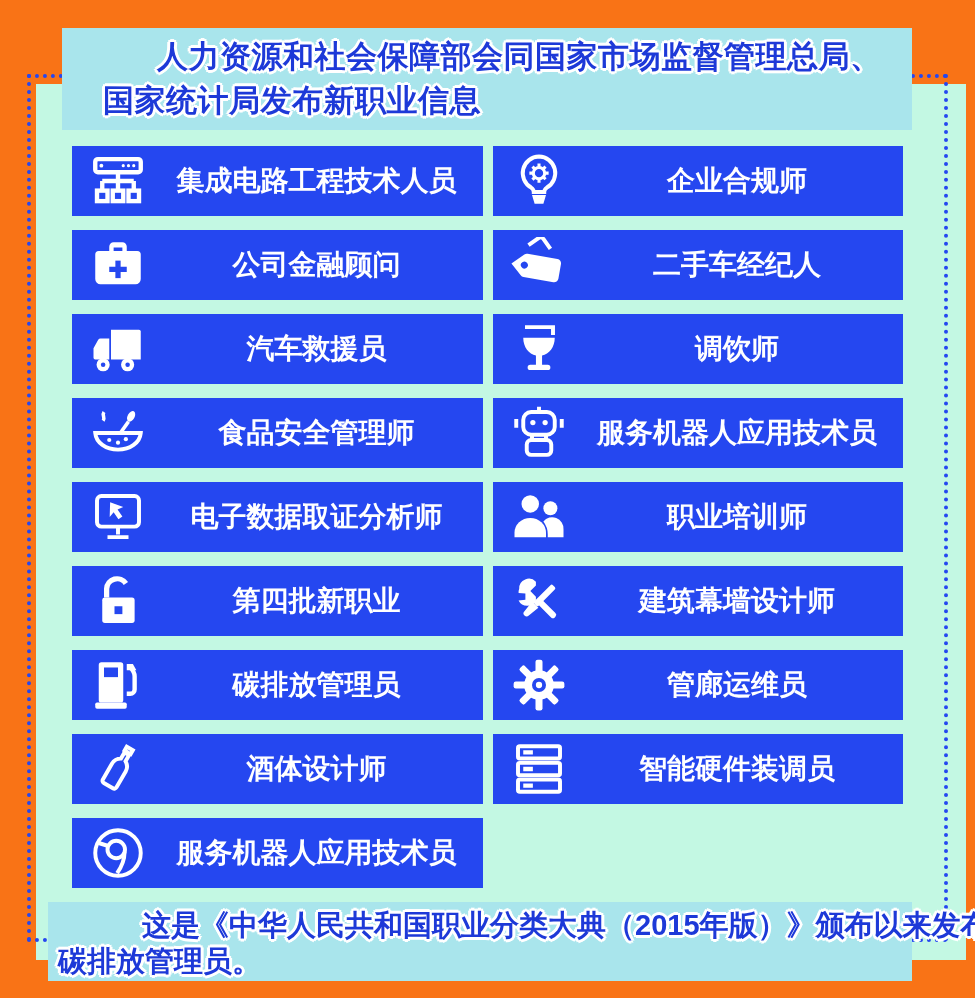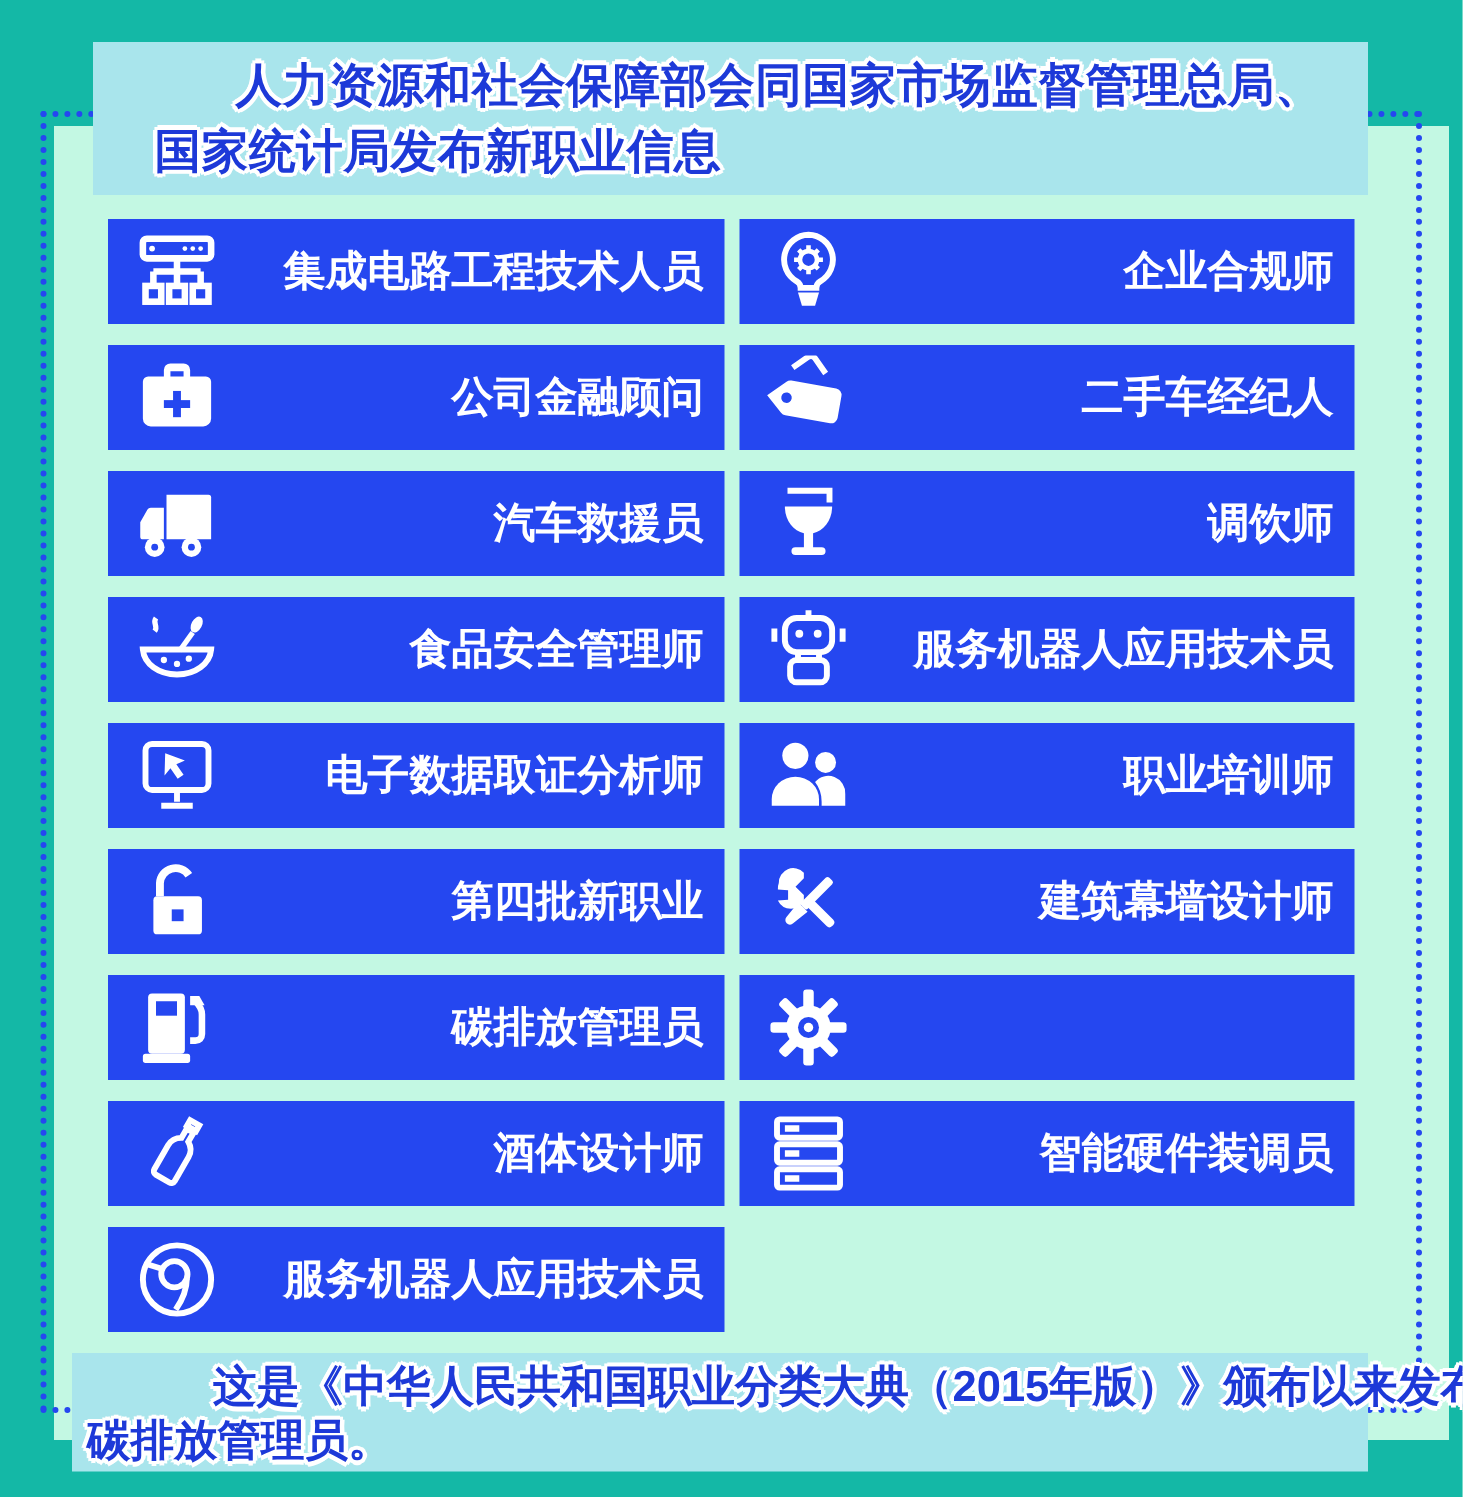--- a/index.html
+++ b/index.html
@@ -1,17 +1,17 @@
 <!DOCTYPE html>
 <html><head>
 <meta charset="utf-8">
 <style>
   * { box-sizing: border-box; margin: 0; padding: 0; }
   body { background: #ffffff; font-family: "Liberation Sans", "DejaVu Sans", sans-serif; }
-  .page { position: relative; width: 975px; height: 998px; background: #14b8a6; overflow: hidden; }
+  .page { position: relative; width: 975px; height: 998px; background: #f97316; overflow: hidden; }
 
   .mint-panel { position: absolute; left: 36px; top: 84px; width: 930px; height: 876px;
                 background: #c3f8e3; z-index: 1; }
   .dotted-frame { position: absolute; left: 27px; top: 74px; width: 921px; height: 868px;
                   border: 4px dotted #2547f0; z-index: 2; }
 
   .band { position: absolute; background: #a9e5ec; z-index: 3; }
   .header-band { left: 62px; top: 28px; width: 850px; height: 102px; padding: 7px 18px 0 41px; }
   .footer-band { left: 48px; top: 902px; width: 864px; height: 79px; padding: 5px 18px 0 10px; }
 
@@ -21,21 +21,21 @@
   .title-line { font-size: 31px; line-height: 44px; letter-spacing: 0.5px; }
   .title-line.first { text-indent: 54px; }
   .footer-line { font-size: 29px; line-height: 36px; }
   .footer-line.first { text-indent: 84px; }
 
   .grid { position: absolute; left: 72px; top: 146px; width: 831px; z-index: 3;
           display: grid; grid-template-columns: 411px 410px; column-gap: 10px; row-gap: 14px; }
   .tile { height: 70px; background: #2547f0; display: flex; align-items: center; }
   .icon-box { width: 92px; flex: 0 0 92px; display: flex; align-items: center; justify-content: center; }
   .icon-box svg { width: 56px; height: 56px; display: block; }
-  .tile-label { flex: 1; text-align: right; color: #ffffff; font-weight: bold;
+  .tile-label { flex: 1; text-align: center; color: #ffffff; font-weight: bold;
                 font-size: 28px; padding-right: 14px; white-space: nowrap; }
 </style>
 </head>
 <body>
 
 <div class="page">
 
   <div class="mint-panel"></div>
   <div class="dotted-frame"></div>
 
@@ -231,20 +231,21 @@
             <rect x="28" y="3" width="8" height="58" rx="2.5"></rect>
             <rect x="28" y="3" width="8" height="58" rx="2.5" transform="rotate(45 32 32)"></rect>
             <rect x="28" y="3" width="8" height="58" rx="2.5" transform="rotate(90 32 32)"></rect>
             <rect x="28" y="3" width="8" height="58" rx="2.5" transform="rotate(135 32 32)"></rect>
             <circle cx="32" cy="32" r="17"></circle>
           </g>
           <circle cx="32" cy="32" r="8" fill="#2547f0"></circle>
           <circle cx="32" cy="32" r="3.6" fill="#fff"></circle>
         </svg>
       </span>
+      <span class="tile-label">管廊运维员</span>
     </div>
 
     <div class="tile">
       <span class="icon-box">
         <svg viewBox="0 0 64 64" fill="none" stroke="#fff" stroke-width="4.5">
           <g transform="rotate(30 32 32)">
             <path d="M28 5h8v5h-8z"></path>
             <path d="M29 12h6v8c3.5 2 6 5.5 6 10v21a3 3 0 01-3 3H26a3 3 0 01-3-3V30c0-4.5 2.5-8 6-10z"></path>
           </g>
         </svg>

